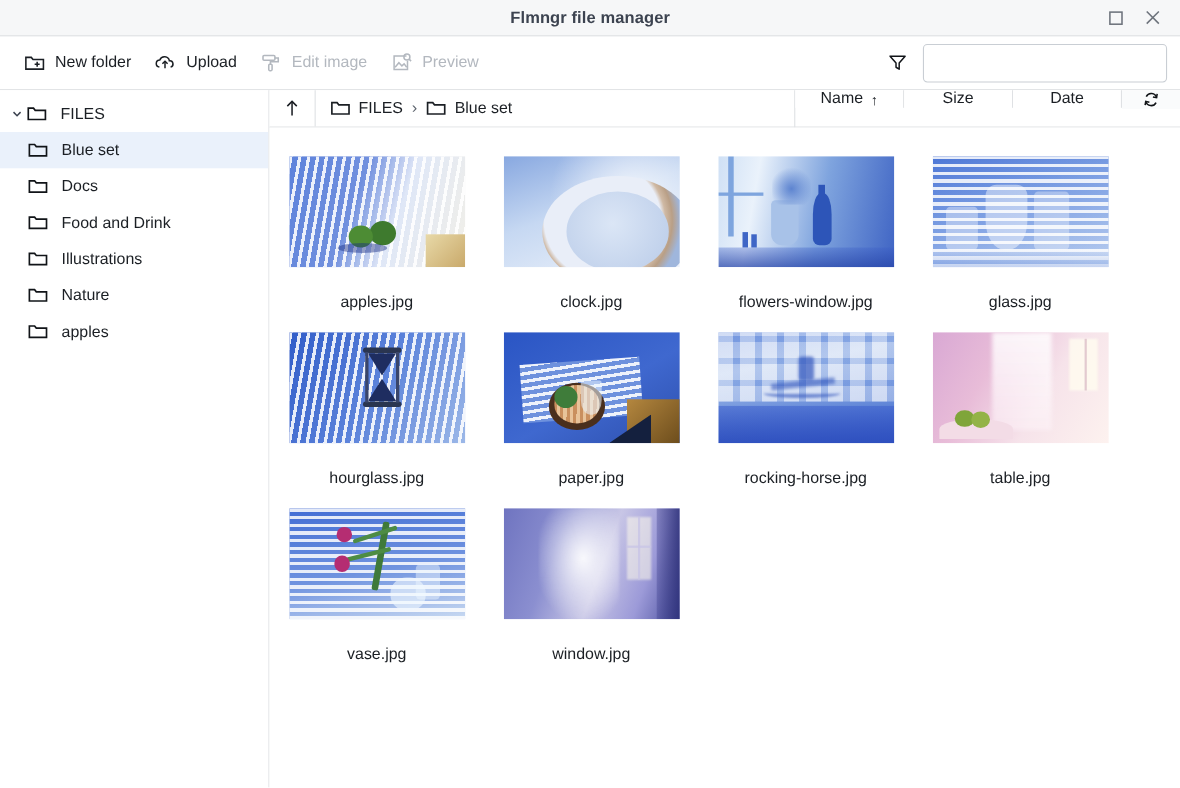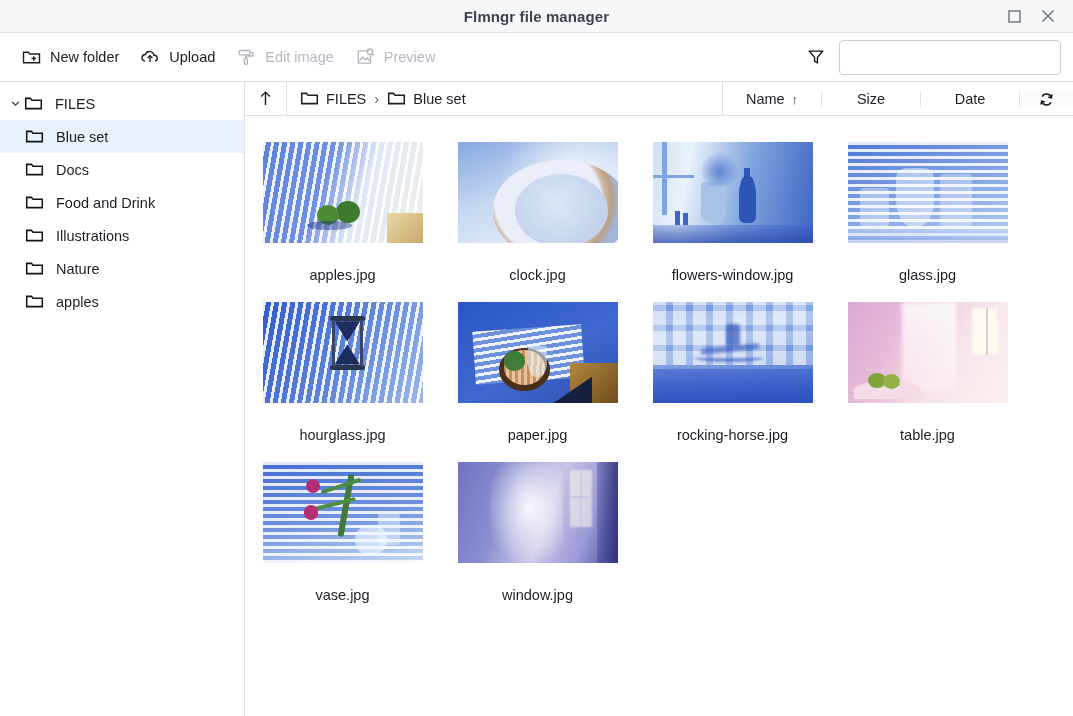--- a/index.html
+++ b/index.html
@@ -143,21 +143,21 @@
   }
   .crumb {
     display: flex; align-items: center; gap: 7px;
     font-size: 14.5px; color: #1b1f24; cursor: pointer;
     white-space: nowrap;
   }
   .crumb-sep { color: #5c636d; font-size: 15px; padding: 0 1px; }
 
   #sorttabs {
     display: flex;
-    align-items: center;
+    align-items: flex-start;
     height: 34px;
     border-left: 1px solid #dfe1e4;
     flex: none;
   }
   .stab {
     width: 99px;
     display: flex; align-items: center; justify-content: center;
     gap: 7px;
     font-size: 14.5px;
     color: #1b1f24;

